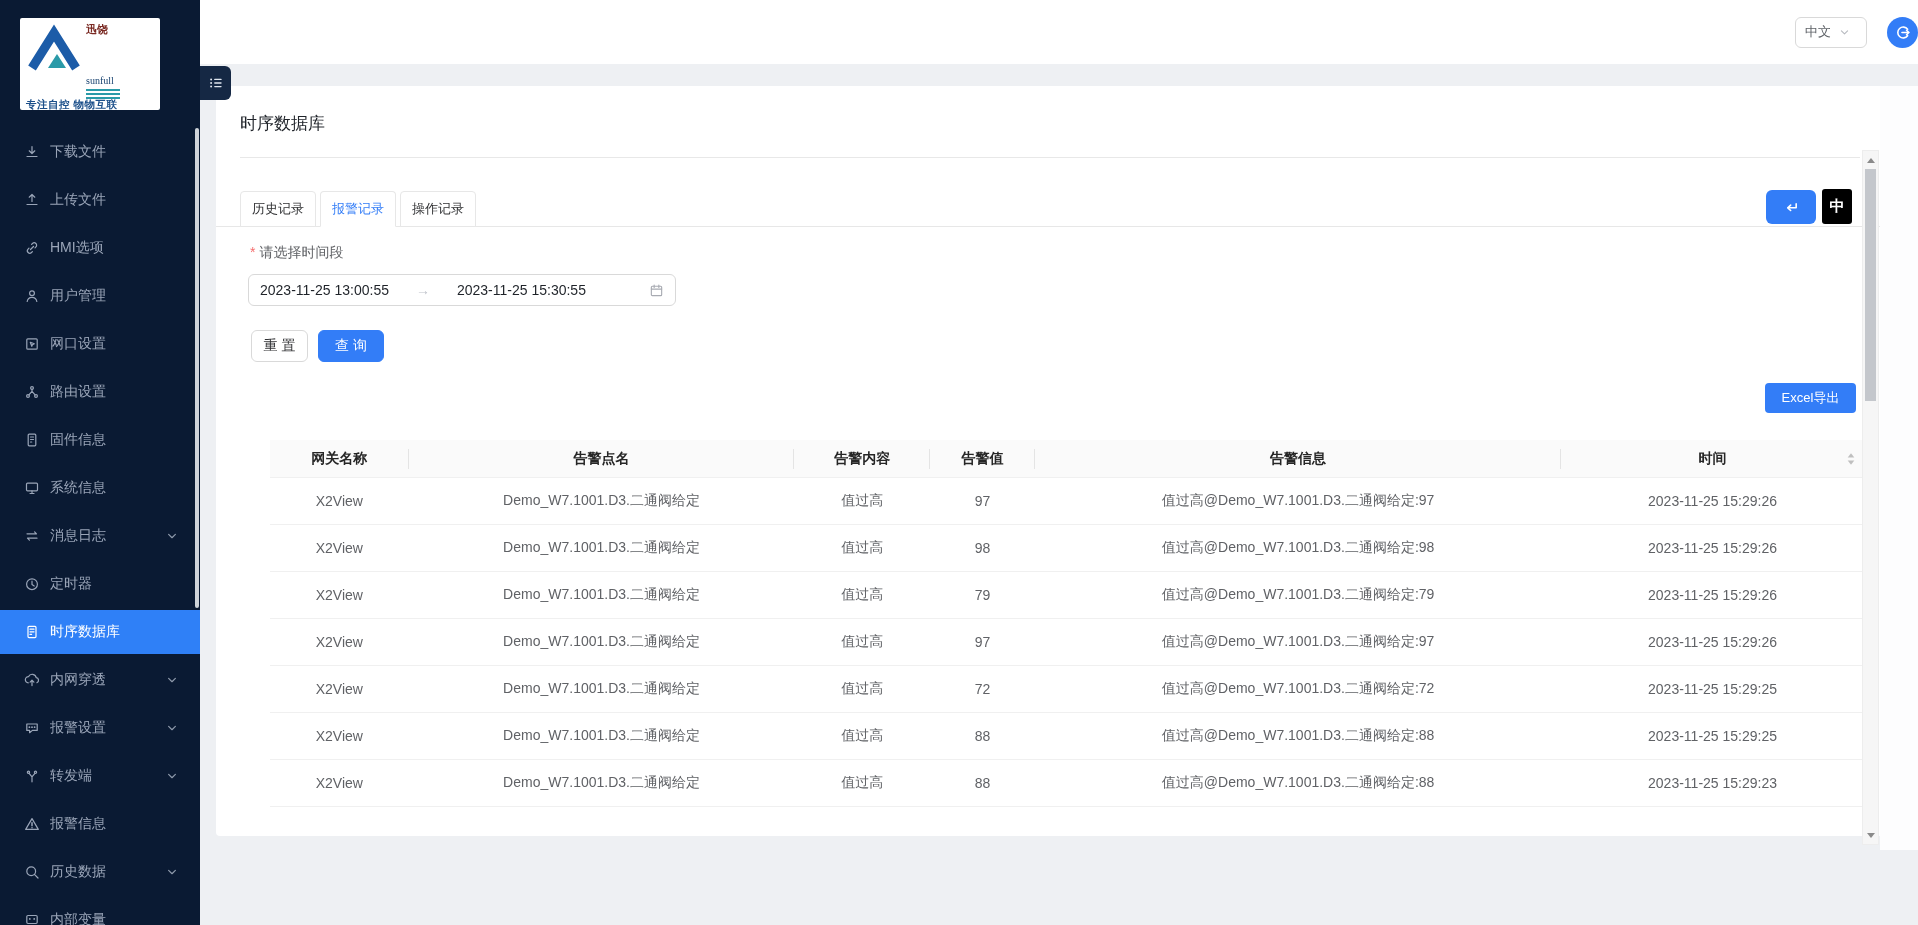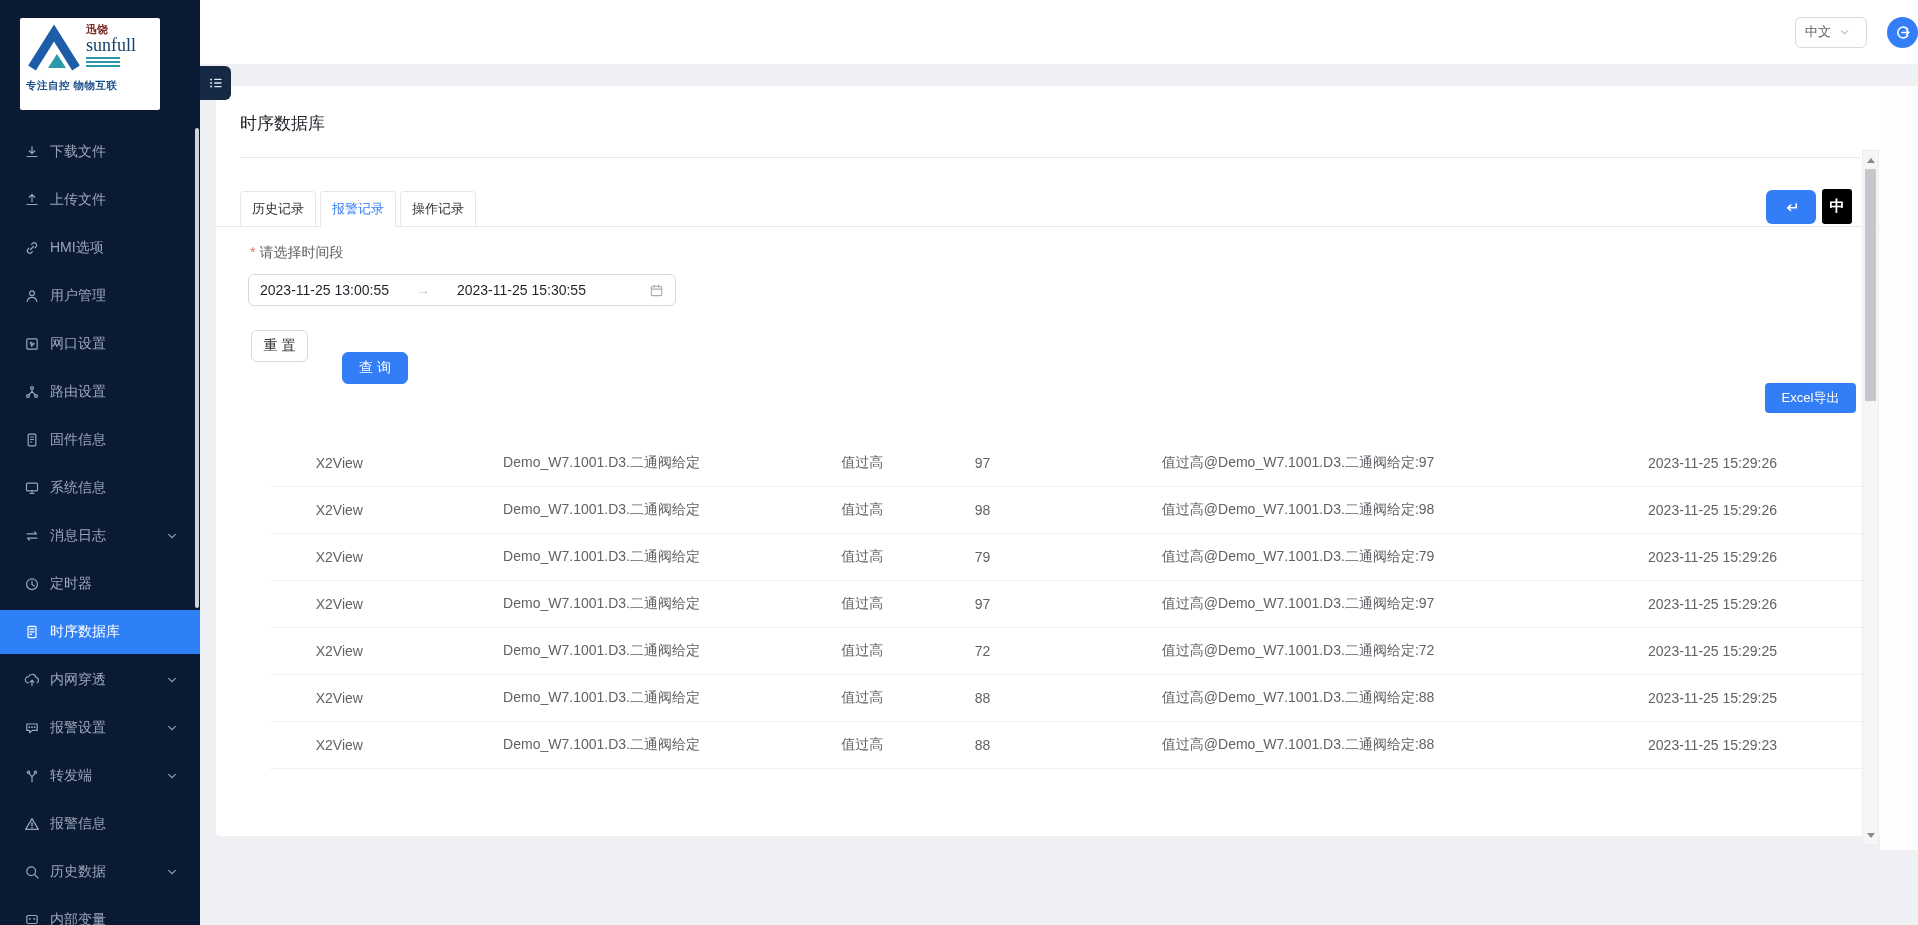--- a/index.html
+++ b/index.html
@@ -13,21 +13,21 @@
   }
 
   
   .sidebar { position:absolute; left:0; top:0; width:200px; height:925px;
              background:#0a1a33; overflow:hidden; z-index:5; }
   .logo-box { position:absolute; left:20px; top:18px; width:140px; height:92px;
               background:#fff; border-radius:2px; padding:6px 6px 4px 6px; }
   .logo-top { display:flex; align-items:flex-start; }
   .logo-right { margin-left:2px; line-height:1.05; }
   .logo-cn { font-size:11px; color:#7a2a23; font-weight:bold; font-family:"Liberation Serif","DejaVu Serif",serif; }
-  .logo-en { font-size:18px; color:#15406e; font-family:"Liberation Serif","DejaVu Serif",serif; }
+  .logo-en { font-size:10px; color:#15406e; font-family:"Liberation Serif","DejaVu Serif",serif;margin-top:40px; }
   .logo-lines { width:34px; border-top:2px solid #2a9aa8; box-shadow:0 4px 0 #2a9aa8, 0 8px 0 #2a9aa8; margin-top:3px; }
   .logo-tagline { font-size:10.5px; font-weight:bold; color:#1b4f8a; white-space:nowrap; margin-top:7px; letter-spacing:0.5px; }
 
   .menu { position:absolute; left:0; top:130px; width:200px; }
   .menu-item { display:flex; align-items:center; height:44px; margin-bottom:4px;
                padding:0 22px 0 24px; color:#9aa5b8; cursor:pointer; }
   .menu-item .mi-icon { display:flex; width:16px; height:16px; margin-right:10px; flex:none; }
   .menu-item .mi-label { font-size:14px; white-space:nowrap; }
   .menu-item .mi-chevron { margin-left:auto; display:flex; width:12px; height:12px; color:#8e99ab; }
   .menu-item.active { background:#2f80f7; color:#fff; }
@@ -70,25 +70,25 @@
 
   .filter-label { position:absolute; top:158px; left:34px; font-size:14px; color:#606266; }
   .filter-label .req { color:#f56c6c; margin-right:4px; }
 
   .datepicker { position:absolute; top:188px; left:32px; width:428px; height:32px;
                 border:1px solid #d9d9d9; border-radius:6px; background:#fff;
                 display:flex; align-items:center; padding:0 11px; font-size:14px; color:#1f2329; cursor:pointer; }
   .datepicker .swap { color:#c0c4cc; margin:0 27px; font-size:14px; }
   .datepicker .cal { margin-left:auto; display:flex; width:15px; height:15px; color:#a8abb2; }
 
-  .btn-row { position:absolute; top:244px; left:35px; display:flex;gap:24px; }
+  .btn-row { position:absolute; top:244px; left:35px; display:flex; }
   .btn { height:32px; border-radius:6px; font-size:14px; cursor:pointer;
          display:flex; align-items:center; justify-content:center; }
   .btn-reset { width:57px; background:#fff; border:1px solid #d9d9d9; color:#303133; }
-  .btn-query { width:66px; background:#337df7; border:1px solid #337df7; color:#fff; margin-left:10px;margin-top:22px; }
+  .btn-query { width:66px; background:#337df7; border:1px solid #337df7; color:#fff; margin-left:10px; }
   .btn-export { position:absolute; top:297px; right:28px; width:91px; height:30px;
                 background:#337df7; border:none; border-radius:4px; color:#fff; font-size:13px; cursor:pointer; }
 
   
   .table { position:absolute; top:354px; left:54px; width:1594px; }
   .t-grid { display:grid; grid-template-columns:8.7% 24.2% 8.5% 6.6% 33% 19%; }
   .t-head { position:relative; background:#fafafa; height:38px; border-bottom:1px solid #f0f0f0; }
   .t-head .cell { display:flex; align-items:center; justify-content:center;
                   font-weight:bold; color:#262626; font-size:14px; position:relative; }
   .t-head .cell:not(:last-child)::after { content:""; position:absolute; right:0; top:9px;
@@ -375,20 +375,35 @@
   </div>
 
   <div class="btn-row">
     <button class="btn btn-reset">重 置</button>
     <button class="btn btn-query">查 询</button>
   </div>
 
   <button class="btn-export">Excel导出</button>
 
   <div class="table">
+    <div class="t-head t-grid">
+
+      <div class="cell">网关名称</div>
+        <div class="cell">告警点名</div>
+        <div class="cell">告警内容</div>
+        <div class="cell">告警值</div>
+        <div class="cell">告警信息</div>
+        <div class="cell">时间</div>
+        <div class="sorter">
+        <svg width="10" height="14" viewBox="0 0 10 14" fill="#bfbfbf">
+            <path d="M5 1.2 8.3 5.4H1.7z"></path>
+            <path d="M5 12.8 1.7 8.6h6.6z"></path>
+          </svg>
+      </div>
+    </div>
     <div>
         <div class="t-row t-grid">
           <div class="cell">X2View</div>
           <div class="cell">Demo_W7.1001.D3.二通阀给定</div>
           <div class="cell">值过高</div>
           <div class="cell">97</div>
           <div class="cell">值过高@Demo_W7.1001.D3.二通阀给定:97</div>
           <div class="cell">2023-11-25 15:29:26</div>
         </div>
         <div class="t-row t-grid">

